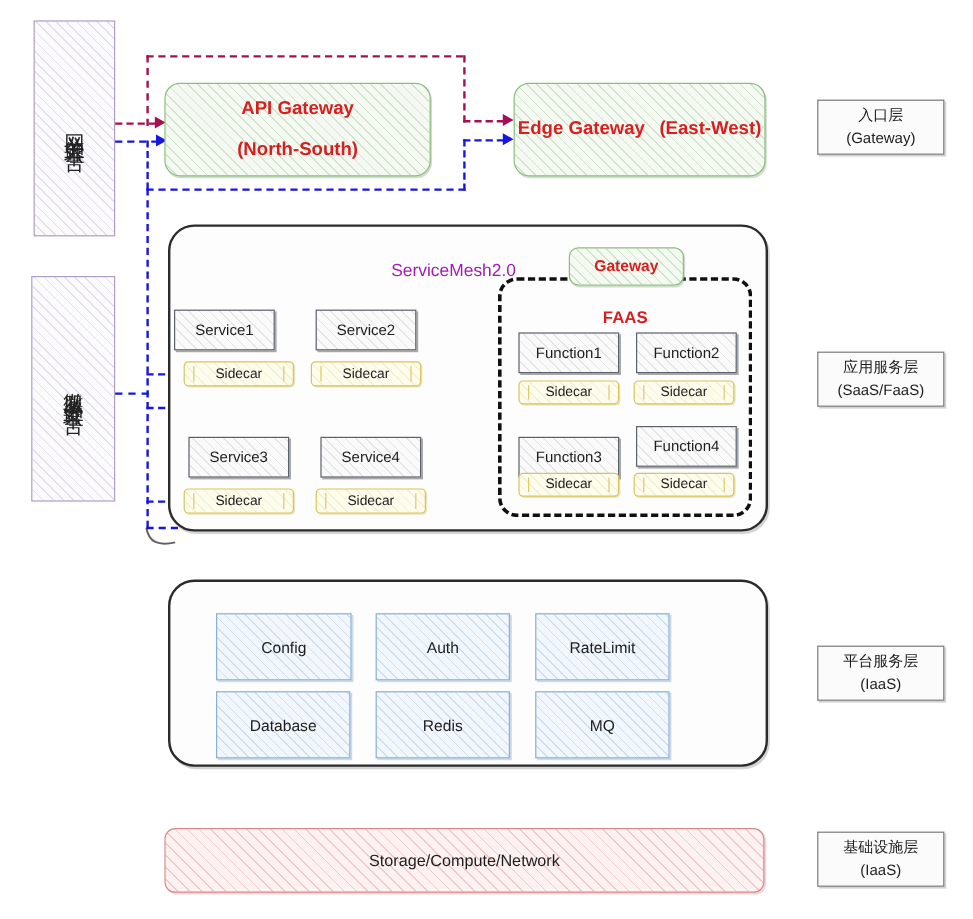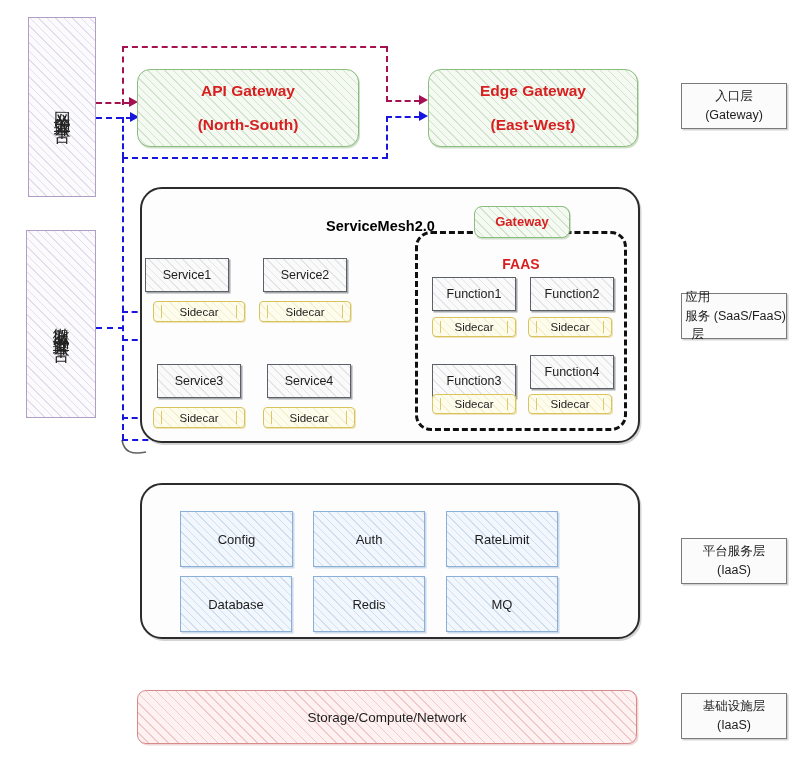--- a/index.html
+++ b/index.html
@@ -59,21 +59,21 @@
        font-size:13.5px;color:#1d1d1d;
        box-shadow:1.5px 1.5px 0 rgba(210,140,140,.35);}
 
   
   .legend-box{border:1.5px solid #7a7a7a;background-color:#fbfbfb;
        font-size:12.5px;color:#1d1d1d;line-height:1.5;
        box-shadow:1.5px 1.5px 0 rgba(110,110,110,.30);}
 
   
   .faas-box{border:3px dashed #101010;border-radius:16px;background:transparent;}
-  .mesh-label{color:#000000;font-weight:bold;font-size:14.5px;}
+  .mesh-label{color:#a21caf;font-weight:normal;font-size:14.5px;}
   .faas-label{color:#d81f1f;font-weight:bold;font-size:14px;}
   .seg{position:absolute;}
   .seg-crimson{border-top:2.2px dashed #a51050;}
   .seg-crimson-v{border-left:2.2px dashed #a51050;}
   .seg-blue{border-top:2.2px dashed #1616e0;}
   .seg-blue-v{border-left:2.2px dashed #1616e0;}
   .arrow{position:absolute;width:0;height:0;
          border-top:5.5px solid transparent;border-bottom:5.5px solid transparent;}
   .arrow-crimson{border-left:9px solid #a51050;}
   .arrow-blue{border-left:9px solid #1616e0;}
@@ -125,21 +125,21 @@
   <div class="seg seg-blue" style="left:122px;top:439px;width:128px;"></div>
   <div class="seg seg-blue-v" style="left:248px;top:417px;height:24px;"></div>
   <div class="seg seg-blue" style="left:248px;top:417px;width:16px;"></div>
   <div class="arrow arrow-blue" style="left:258px;top:412px;"></div>
 
   <div class="box gw hatch-green" style="left:137px;top:69px;width:222px;height:78px;flex-direction:column;">
     <span>API Gateway</span>
     <span>(North-South)</span>
   </div>
 
-  <div class="box gw hatch-green" style="left:428px;top:69px;width:210px;height:78px;flex-direction:column;">
+  <div class="box gw hatch-green" style="left:428px;top:69px;width:210px;height:78px;flex-direction:row;">
     <span>Edge Gateway</span>
     <span>(East-West)</span>
   </div>
 
   <div class="box container-round" style="left:140px;top:187px;width:500px;height:256px;"></div>
 
   <div class="box mesh-label" style="left:326px;top:216px;width:130px;height:20px;justify-content:flex-start;">ServiceMesh2.0</div>
 
   <div class="box faas-box" style="left:415px;top:231px;width:212px;height:200px;"></div>
 
@@ -228,21 +228,21 @@
 
   <div class="box iaas hatch-red" style="left:137px;top:690px;width:500px;height:54px;">
     <span>Storage/Compute/Network</span>
   </div>
 
   <div class="box legend-box" style="left:681px;top:83px;width:106px;height:46px;flex-direction:column;">
     <span>入口层</span>
     <span>(Gateway)</span>
   </div>
 
-  <div class="box legend-box" style="left:681px;top:293px;width:106px;height:46px;flex-direction:row;">
+  <div class="box legend-box" style="left:681px;top:293px;width:106px;height:46px;flex-direction:column;">
     <span>应用服务层</span>
     <span>(SaaS/FaaS)</span>
   </div>
 
   <div class="box legend-box" style="left:681px;top:538px;width:106px;height:46px;flex-direction:column;">
     <span>平台服务层</span>
     <span>(IaaS)</span>
   </div>
 
   <div class="box legend-box" style="left:681px;top:693px;width:106px;height:46px;flex-direction:column;">

